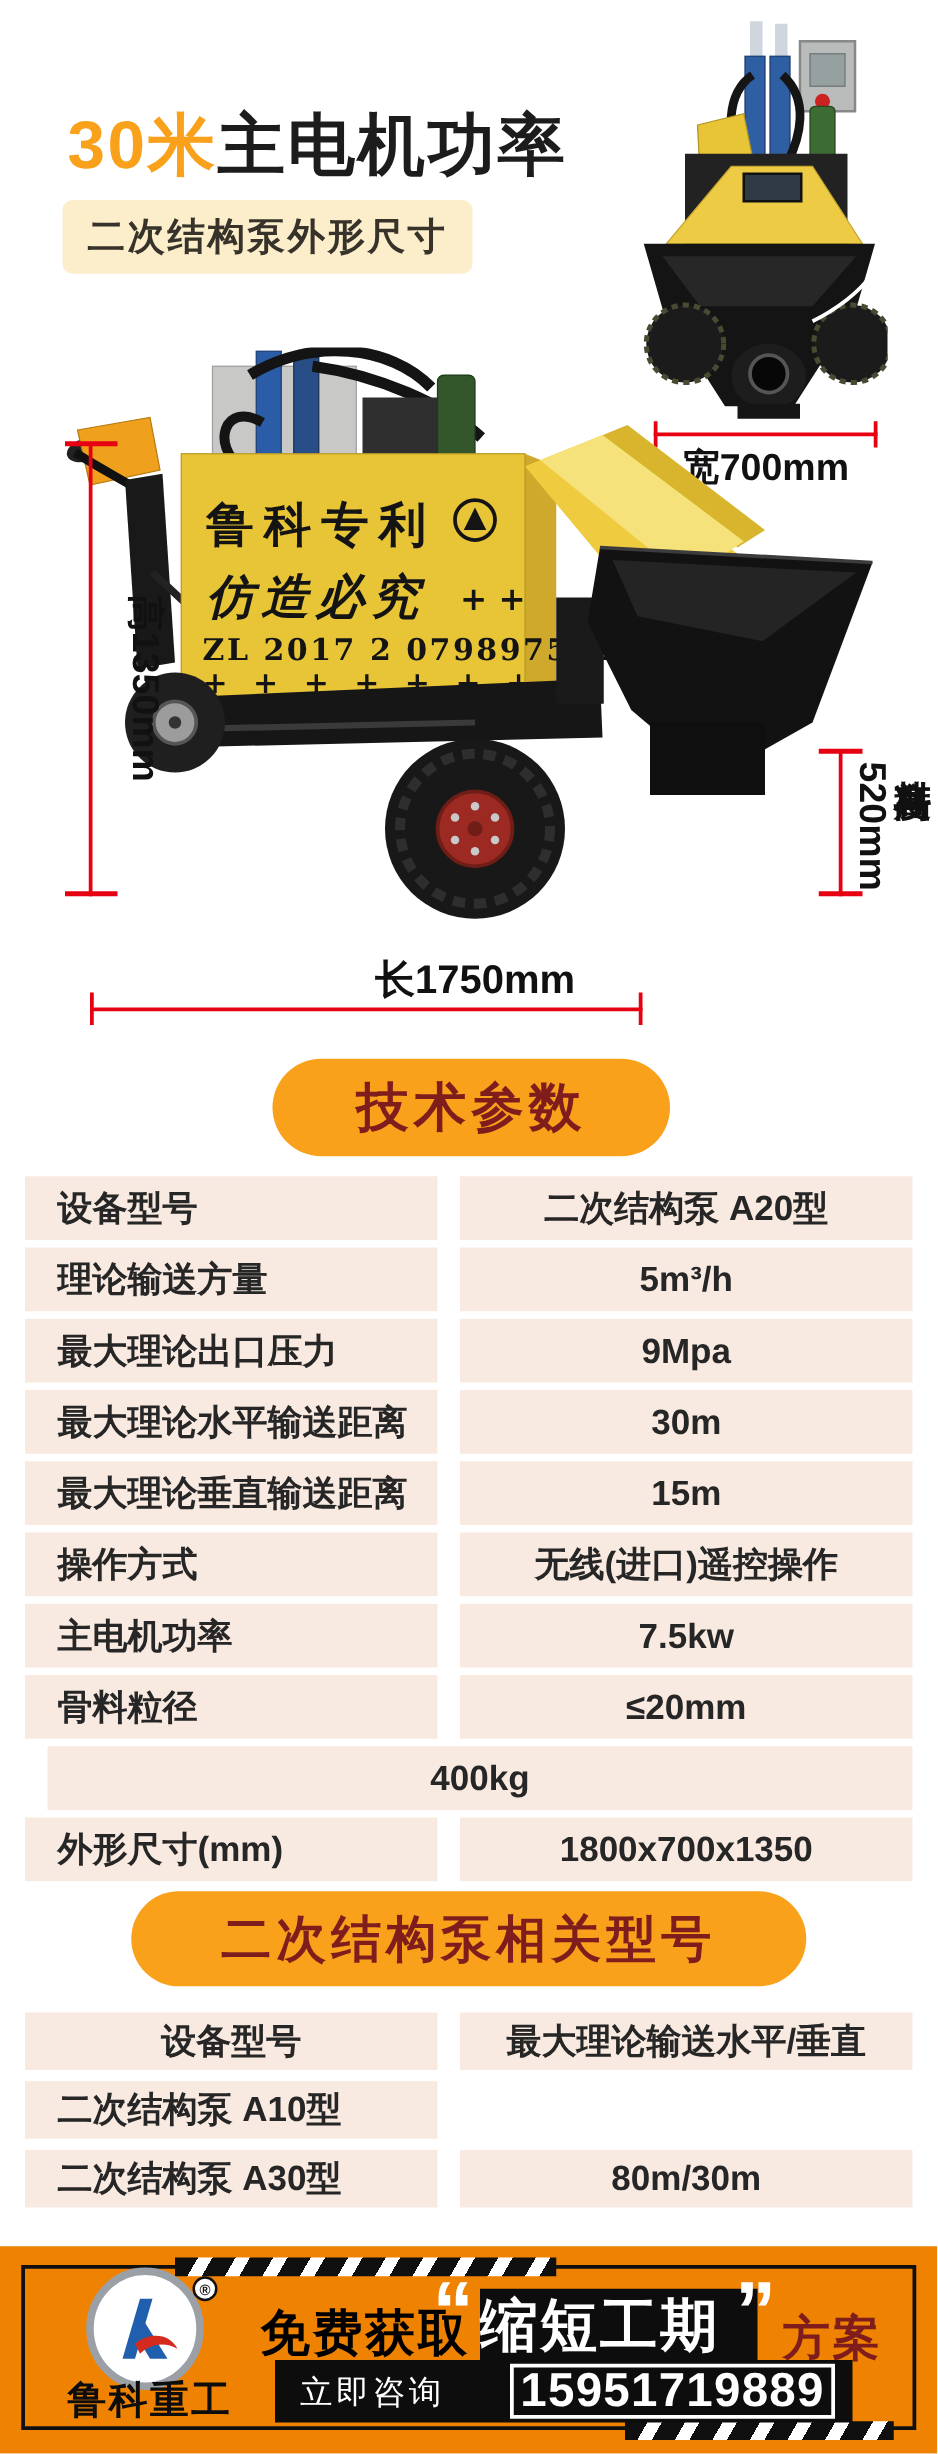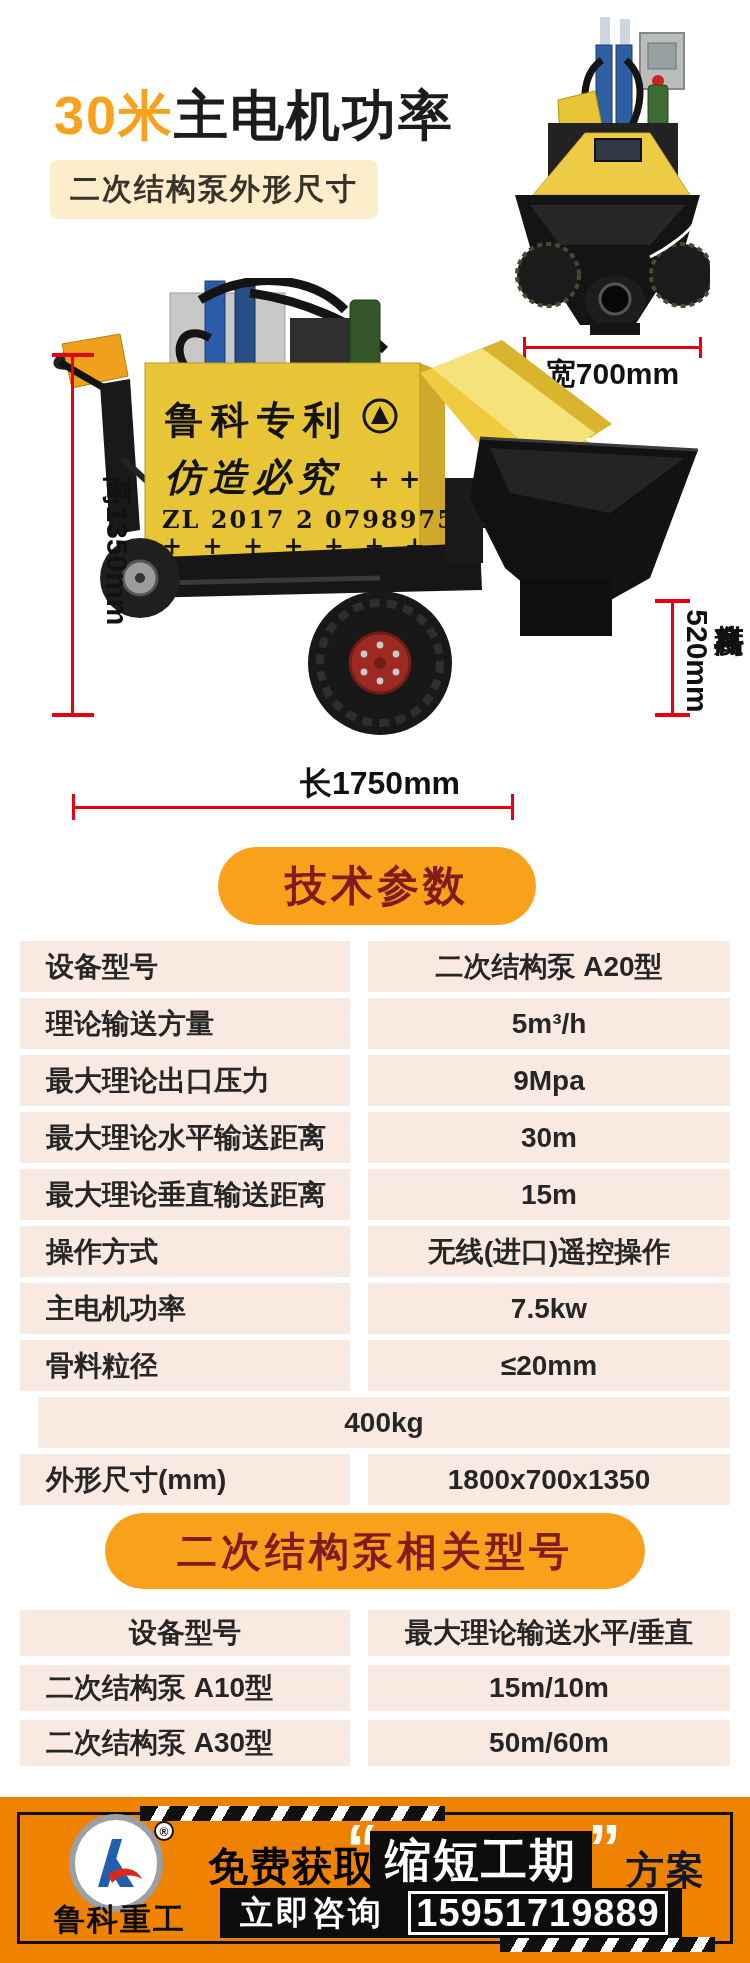--- a/index.html
+++ b/index.html
@@ -41,30 +41,30 @@
   
   .footer{position:absolute;left:0;top:1797px;width:750px;height:166px;background:#EF8200;}
   .f-frame{position:absolute;left:17px;top:15px;width:710px;height:126px;border:3px solid #101010;}
   .stripes{position:absolute;background:repeating-linear-gradient(120deg,#101010 0 16px,#ffffff 16px 26px);height:15px;}
   .stripes.top{left:140px;top:9px;width:305px;}
   .stripes.bottom{left:500px;top:140px;width:215px;}
   .f-logo{position:absolute;left:58px;top:16px;width:130px;height:132px;}
   .f-brand{position:absolute;left:40px;top:102px;width:160px;text-align:center;color:#0d0d0d;
            font-size:31px;font-weight:bold;font-family:"DejaVu Serif","Liberation Serif",serif;letter-spacing:2px;}
   .f-prefix{position:absolute;left:208px;top:42px;font-size:40px;font-weight:bold;color:#000000;letter-spacing:2px;}
-  .f-quoted-bg{position:absolute;left:370px;top:34px;width:222px;height:60px;background:#0d0d0d;
-               display:flex;align-items:center;justify-content:center;}
+  .f-quoted-bg{position:absolute;left:384px;top:34px;width:222px;height:60px;background:#0d0d0d;
+               display:flex;align-items:center;justify-content:flex-start;}
   .f-quoted{color:#ffffff;font-size:46px;font-weight:bold;letter-spacing:2px;}
   .f-quote{position:absolute;color:#ffffff;font-size:66px;font-weight:bold;line-height:1;}
   .f-quote.open{left:346px;top:18px;}
   .f-quote.close{left:588px;top:18px;}
-  .f-suffix{position:absolute;left:626px;top:48px;font-size:38px;font-weight:bold;color:#0f172a;letter-spacing:2px;}
+  .f-suffix{position:absolute;left:626px;top:48px;font-size:38px;font-weight:bold;color:#7f1d1d;letter-spacing:2px;}
   .f-cta-bar{position:absolute;left:220px;top:91px;width:462px;height:50px;background:#0d0d0d;
              display:flex;align-items:center;justify-content:space-between;padding:0;box-sizing:border-box;}
-  .f-cta{color:#ffffff;font-size:33px;font-weight:bold;letter-spacing:3px;margin-left:20px;}
+  .f-cta{color:#ffffff;font-size:26px;font-weight:normal;letter-spacing:3px;margin-left:20px;}
   .f-phone{border:3px solid #ffffff;height:38px;width:254px;margin-right:14px;
            display:flex;align-items:center;justify-content:center;
            color:#ffffff;font-size:38px;font-weight:bold;letter-spacing:1px;}
 </style>
 </head>
 <body>
 
 <div class="page">
 
   <div class="title">
@@ -221,25 +221,24 @@
 
   <div class="pill models">二次结构泵相关型号</div>
 
   <div class="models-table">
     <div class="t-row">
       <div class="t-cell t-label centered">设备型号</div>
       <div class="t-cell t-value">最大理论输送水平/垂直</div>
     </div>
     <div class="t-row">
       <div class="t-cell t-label">二次结构泵 A10型</div>
-      <div class="t-cell t-value">15m/10m</div>
     </div>
     <div class="t-row">
       <div class="t-cell t-label">二次结构泵 A30型</div>
-      <div class="t-cell t-value">50m/60m</div>
+      <div class="t-cell t-value">80m/30m</div>
     </div>
   </div>
 
   <div class="footer">
     <div class="f-frame"></div>
     <div class="stripes top"></div>
     <div class="stripes bottom"></div>
 
     <svg class="f-logo" viewBox="0 0 130 132">
       <ellipse cx="58" cy="50" rx="44" ry="46" fill="#ffffff" stroke="#9aa0a6" stroke-width="6"></ellipse>

